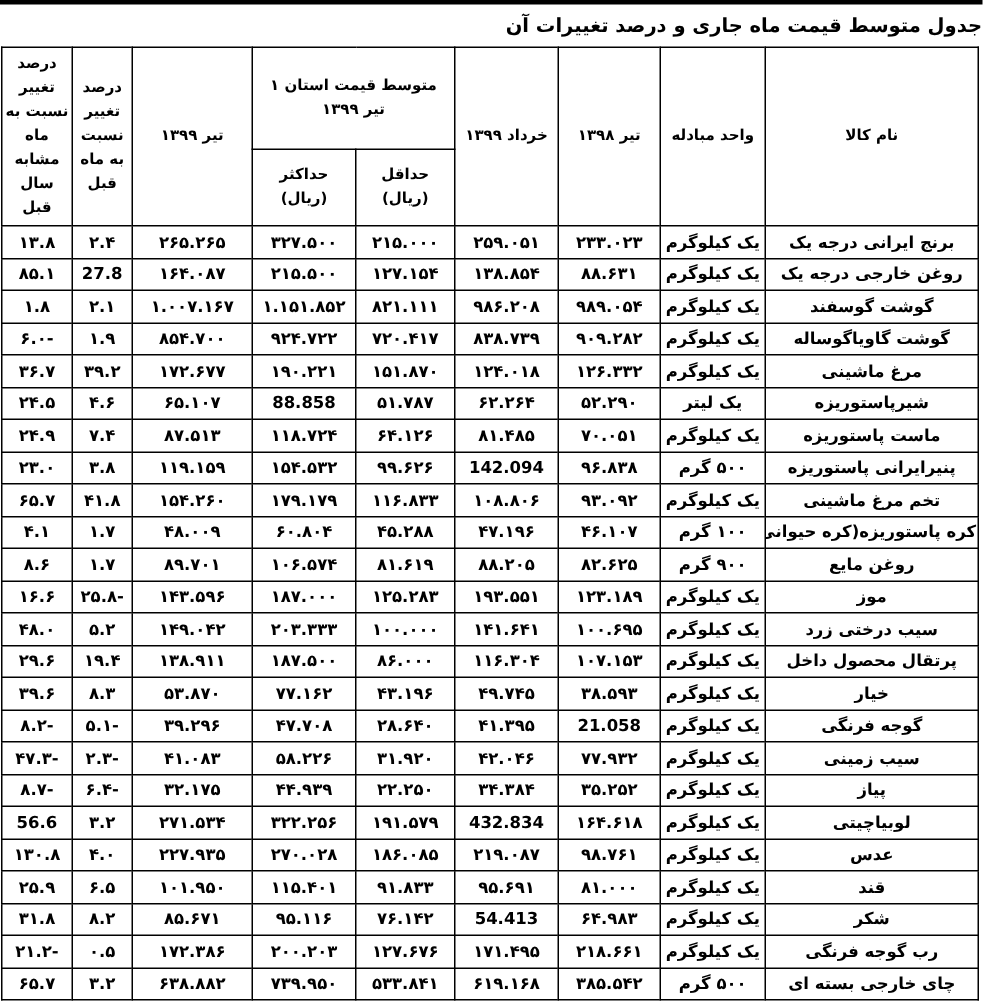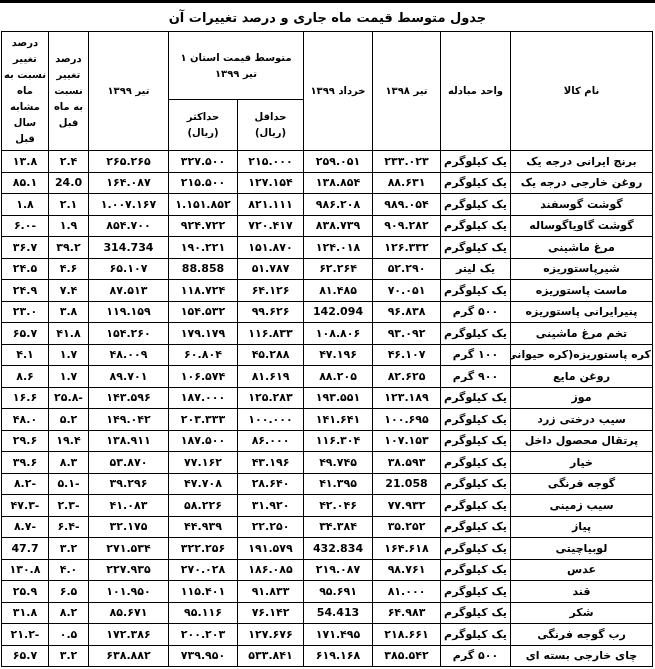--- a/index.html
+++ b/index.html
@@ -7,21 +7,21 @@
     width:655px;height:669px;
     background:#ffffff;
     border-top:3px solid #000;
     box-sizing:border-box;
     font-family:"DejaVu Sans", sans-serif;
     direction:rtl;
     color:#000;
     overflow:hidden;
   }
   .title{
-    text-align:center;
+    text-align:right;
     font-weight:bold;
     font-size:13px;
     padding:7px 0 6px 0;
   }
   table{
     border-collapse:collapse;
     table-layout:fixed;
     width:651px;
     margin:0 2px;
   }
@@ -115,21 +115,21 @@
   </tr>
 
   <tr>
     <td>روغن خارجی درجه یک</td>
     <td>یک کیلوگرم</td>
     <td class="num">۸۸.۶۳۱</td>
     <td class="num">۱۳۸.۸۵۴</td>
     <td class="num">۱۲۷.۱۵۴</td>
     <td class="num">۲۱۵.۵۰۰</td>
     <td class="num">۱۶۴.۰۸۷</td>
-    <td class="num">24.0</td>
+    <td class="num">27.8</td>
     <td class="num">۸۵.۱</td>
   </tr>
 
   <tr>
     <td>گوشت گوسفند</td>
     <td>یک کیلوگرم</td>
     <td class="num">۹۸۹.۰۵۴</td>
     <td class="num">۹۸۶.۲۰۸</td>
     <td class="num">۸۲۱.۱۱۱</td>
     <td class="num">۱.۱۵۱.۸۵۲</td>
@@ -150,21 +150,21 @@
     <td class="num">۶.۰-</td>
   </tr>
 
   <tr>
     <td>مرغ ماشینی</td>
     <td>یک کیلوگرم</td>
     <td class="num">۱۲۶.۳۳۲</td>
     <td class="num">۱۲۴.۰۱۸</td>
     <td class="num">۱۵۱.۸۷۰</td>
     <td class="num">۱۹۰.۲۲۱</td>
-    <td class="num">314.734</td>
+    <td class="num">۱۷۲.۶۷۷</td>
     <td class="num">۳۹.۲</td>
     <td class="num">۳۶.۷</td>
   </tr>
 
   <tr>
     <td>شیرپاستوریزه</td>
     <td>یک لیتر</td>
     <td class="num">۵۲.۲۹۰</td>
     <td class="num">۶۲.۲۶۴</td>
     <td class="num">۵۱.۷۸۷</td>
@@ -320,21 +320,21 @@
 
   <tr>
     <td>لوبیاچیتی</td>
     <td>یک کیلوگرم</td>
     <td class="num">۱۶۴.۶۱۸</td>
     <td class="num">432.834</td>
     <td class="num">۱۹۱.۵۷۹</td>
     <td class="num">۳۲۲.۲۵۶</td>
     <td class="num">۲۷۱.۵۳۴</td>
     <td class="num">۳.۲</td>
-    <td class="num">47.7</td>
+    <td class="num">56.6</td>
   </tr>
 
   <tr>
     <td>عدس</td>
     <td>یک کیلوگرم</td>
     <td class="num">۹۸.۷۶۱</td>
     <td class="num">۲۱۹.۰۸۷</td>
     <td class="num">۱۸۶.۰۸۵</td>
     <td class="num">۲۷۰.۰۲۸</td>
     <td class="num">۲۲۷.۹۳۵</td>

